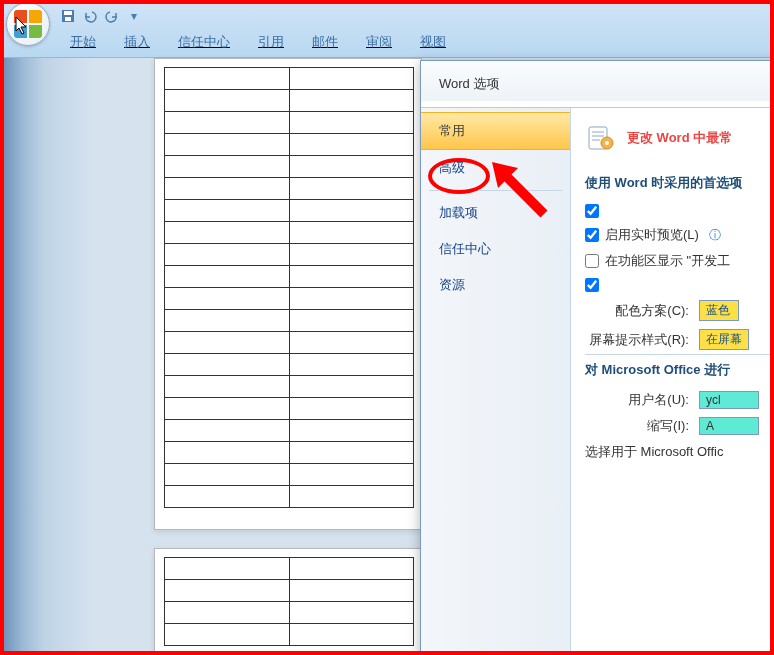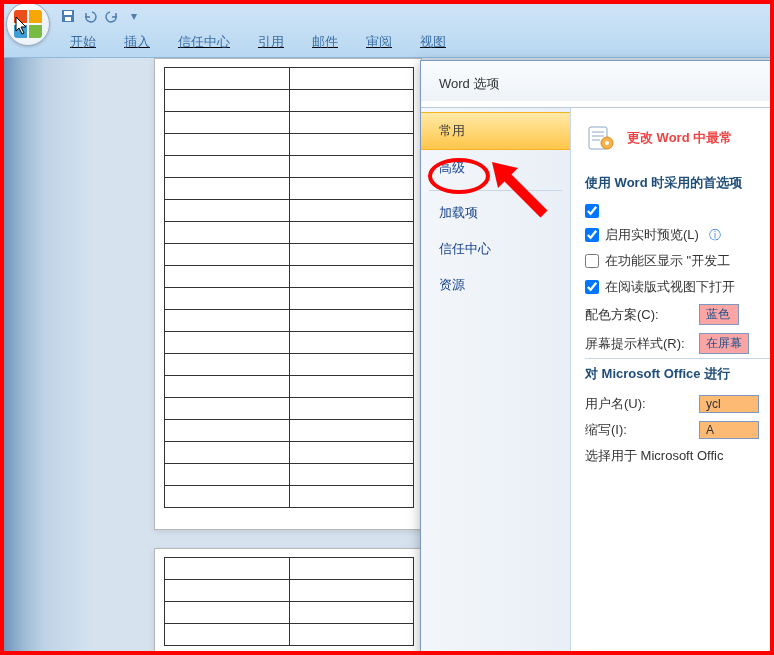--- a/index.html
+++ b/index.html
@@ -37,23 +37,23 @@
   .sidebar-sep { height:1px; background:#c8d7e6; margin:4px 8px; }
   .content { flex:1; padding:14px 0 0 14px; background:#fff; overflow:hidden; }
   .heading { display:flex; align-items:center; gap:10px; margin-bottom:14px; }
   .heading-icon { width:32px;height:32px;display:flex;align-items:center;justify-content:center;font-size:22px; }
   .heading-text { color:#ef4444; font-size:13px; font-weight:bold; }
   .section-title { color:#1f4e79; font-weight:bold; font-size:13px; padding:6px 0 8px; border-top:1px solid #c8d7e6; margin-top:0; }
   .section-title.noborder { border-top:none; }
   .opt-row { display:flex; align-items:center; gap:6px; padding:4px 0; font-size:13px; color:#333; }
   .opt-row input[type=checkbox]{ width:14px;height:14px; }
   .field-row { display:flex; align-items:center; gap:10px; padding:4px 0; font-size:13px; color:#333; }
-  .field-row label { min-width:104px; }
-  .sel { border:1px solid #7a9ac1; background:#fca5a5; padding:1px 6px; min-width:40px; font-size:12px; color:#1b4f8a; }
-  .txt { border:1px solid #7a9ac1; background:#fdba74; padding:1px 6px; min-width:60px; font-size:12px; color:#333; }
+  .field-row label { min-width:104px;text-align:right; }
+  .sel { border:1px solid #7a9ac1; background:#fde047; padding:1px 6px; min-width:40px; font-size:12px; color:#1b4f8a; }
+  .txt { border:1px solid #7a9ac1; background:#5eead4; padding:1px 6px; min-width:60px; font-size:12px; color:#333; }
   .info-i { color:#2b7de1; font-size:12px; margin-left:4px; }
   .circle-callout { position:absolute; left:424px; top:154px; width:62px; height:36px; border:4px solid #ff0000; border-radius:50%/50%; z-index:40; pointer-events:none; }
   .arrow-callout { position:absolute; left:482px; top:152px; width:70px; height:70px; z-index:40; pointer-events:none; }
 </style>
 </head>
 <body>
 
 <div class="frame">
 
   <div class="ribbon-bar">
@@ -244,21 +244,20 @@
               <input type="checkbox" checked="" style="">
               <span>启用实时预览(L)</span>
               <span class="info-i">ⓘ</span>
             </div>
           <div class="opt-row">
               <input type="checkbox" style="">
               <span>在功能区显示 "开发工</span>
             </div>
           <div class="opt-row">
               <input type="checkbox" checked="" style="">
-              <span>在阅读版式视图下打开</span>
             </div>
           <div class="field-row">
             <label>配色方案(C):</label>
             <span class="sel">蓝色</span>
           </div>
           <div class="field-row">
             <label>屏幕提示样式(R):</label>
             <span class="sel">在屏幕</span>
           </div>
           <div class="section-title">对 Microsoft Office 进行</div>

